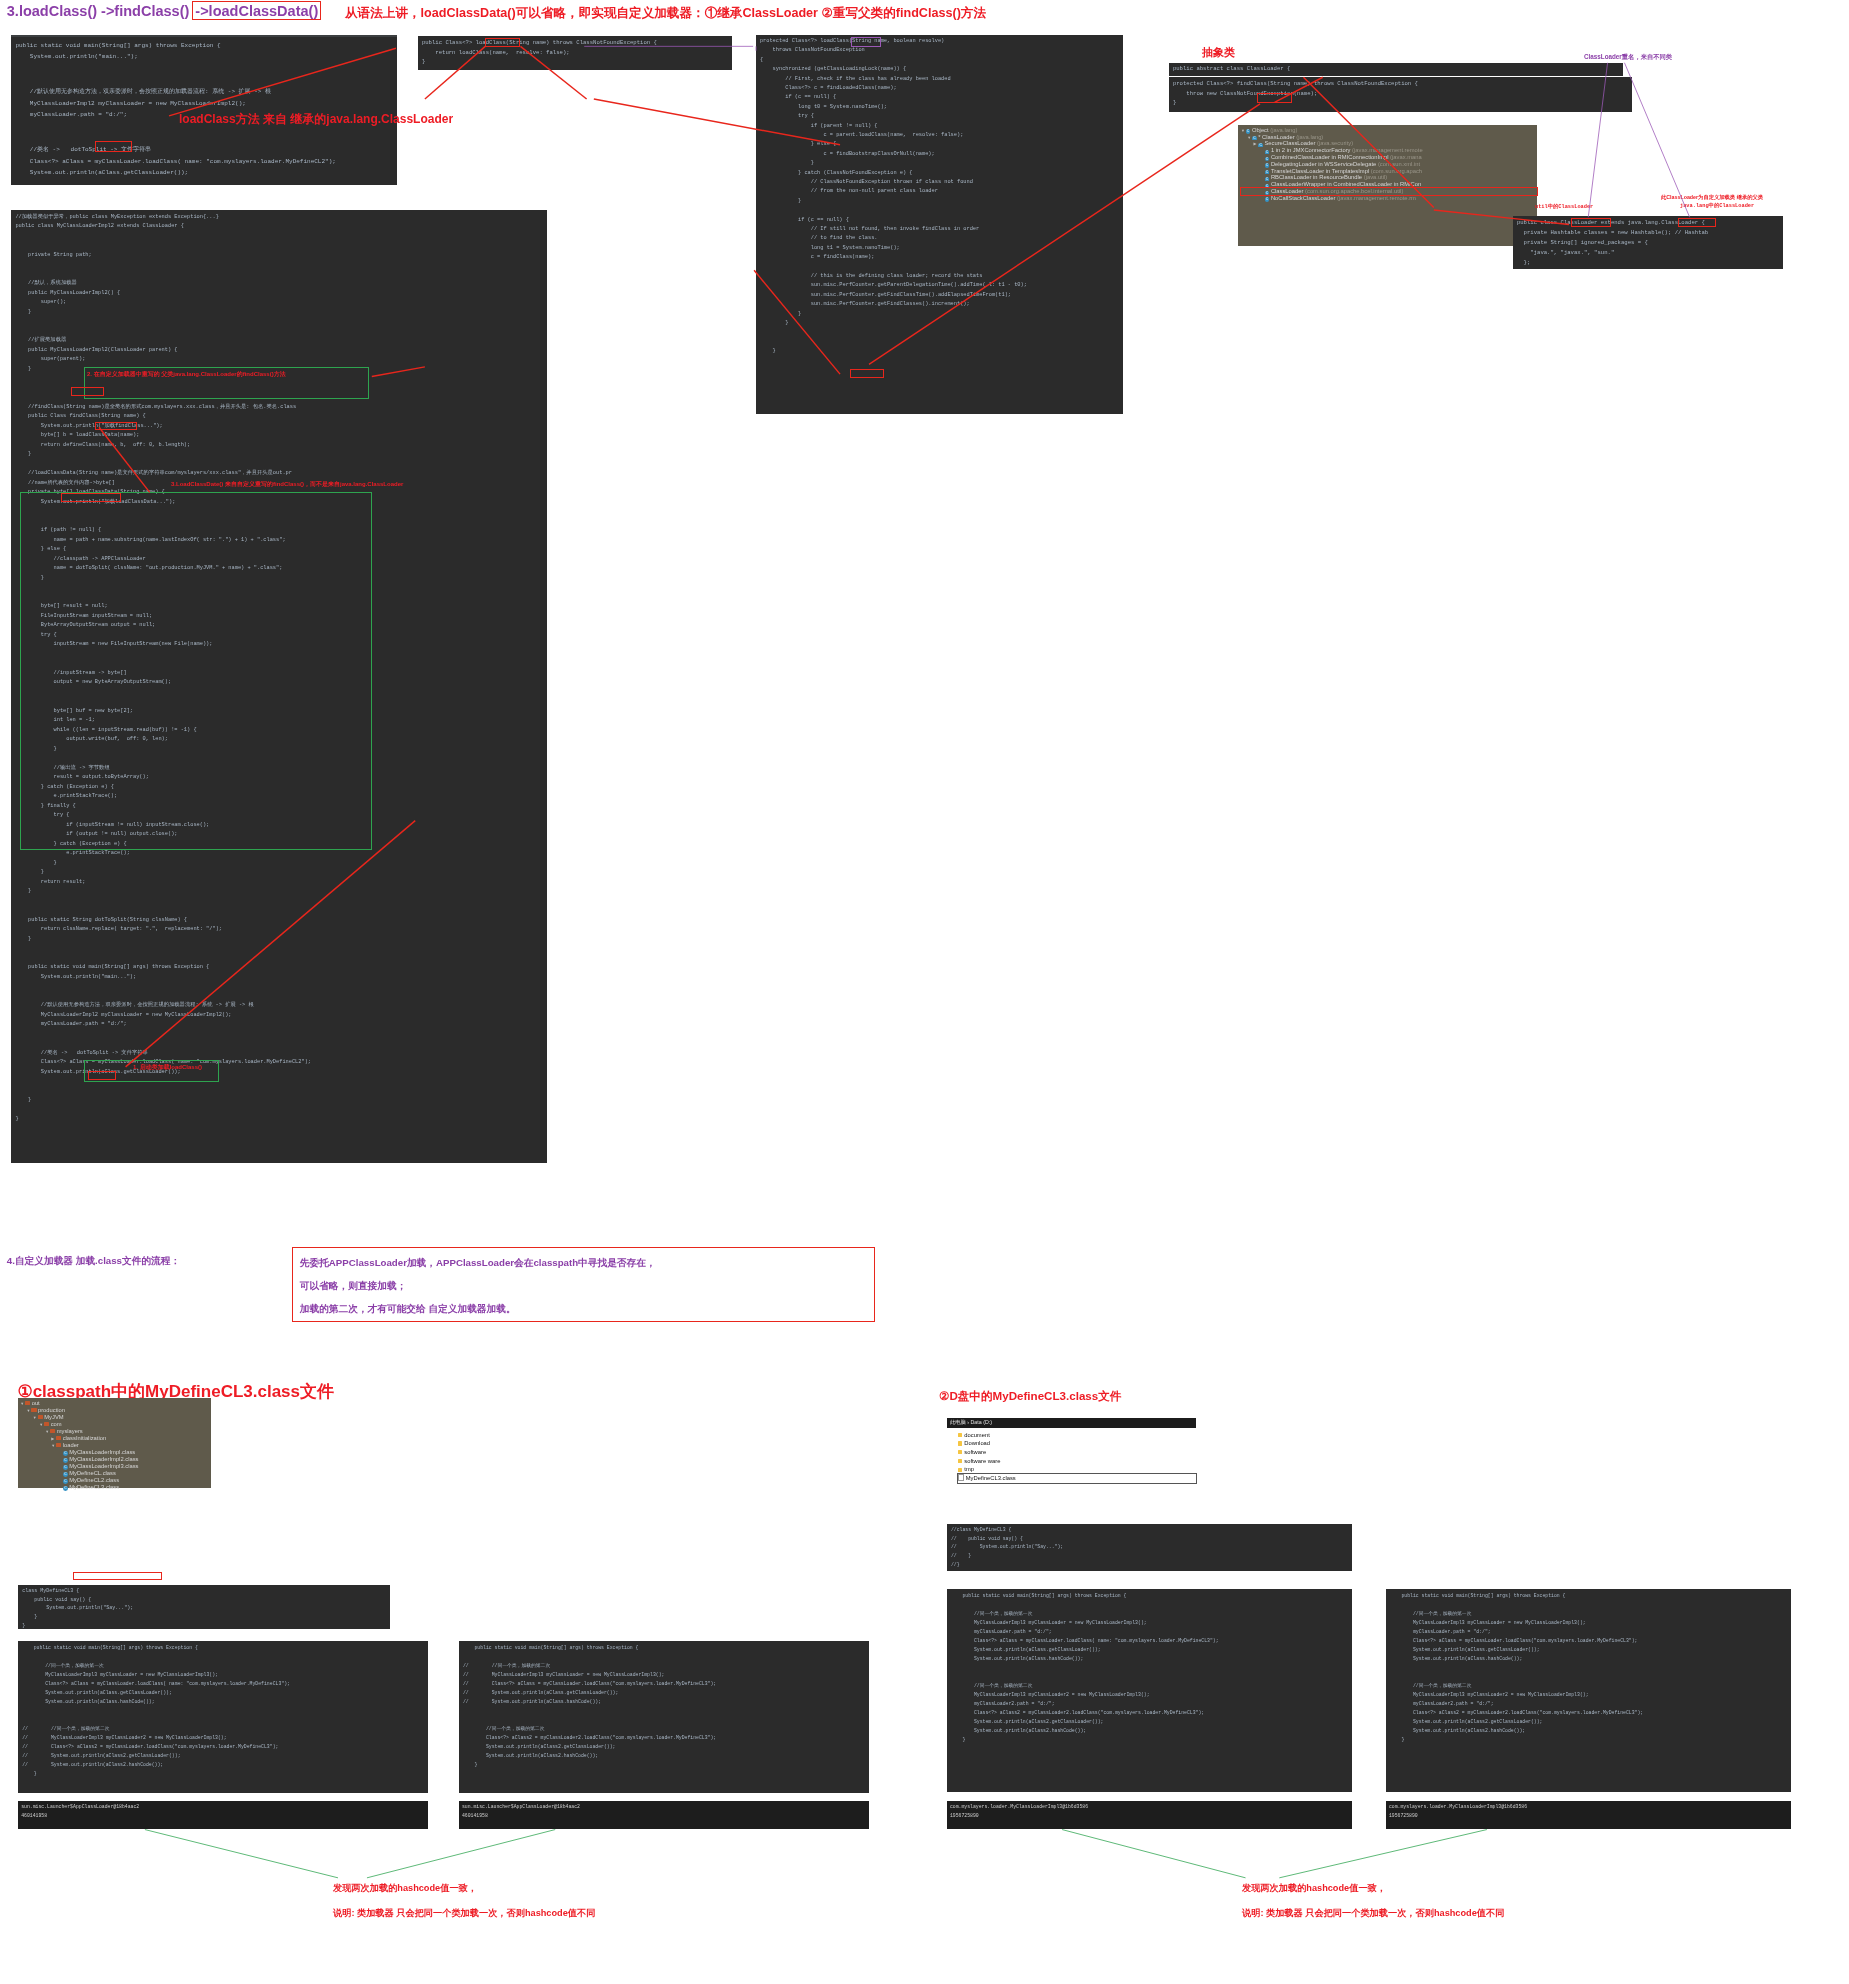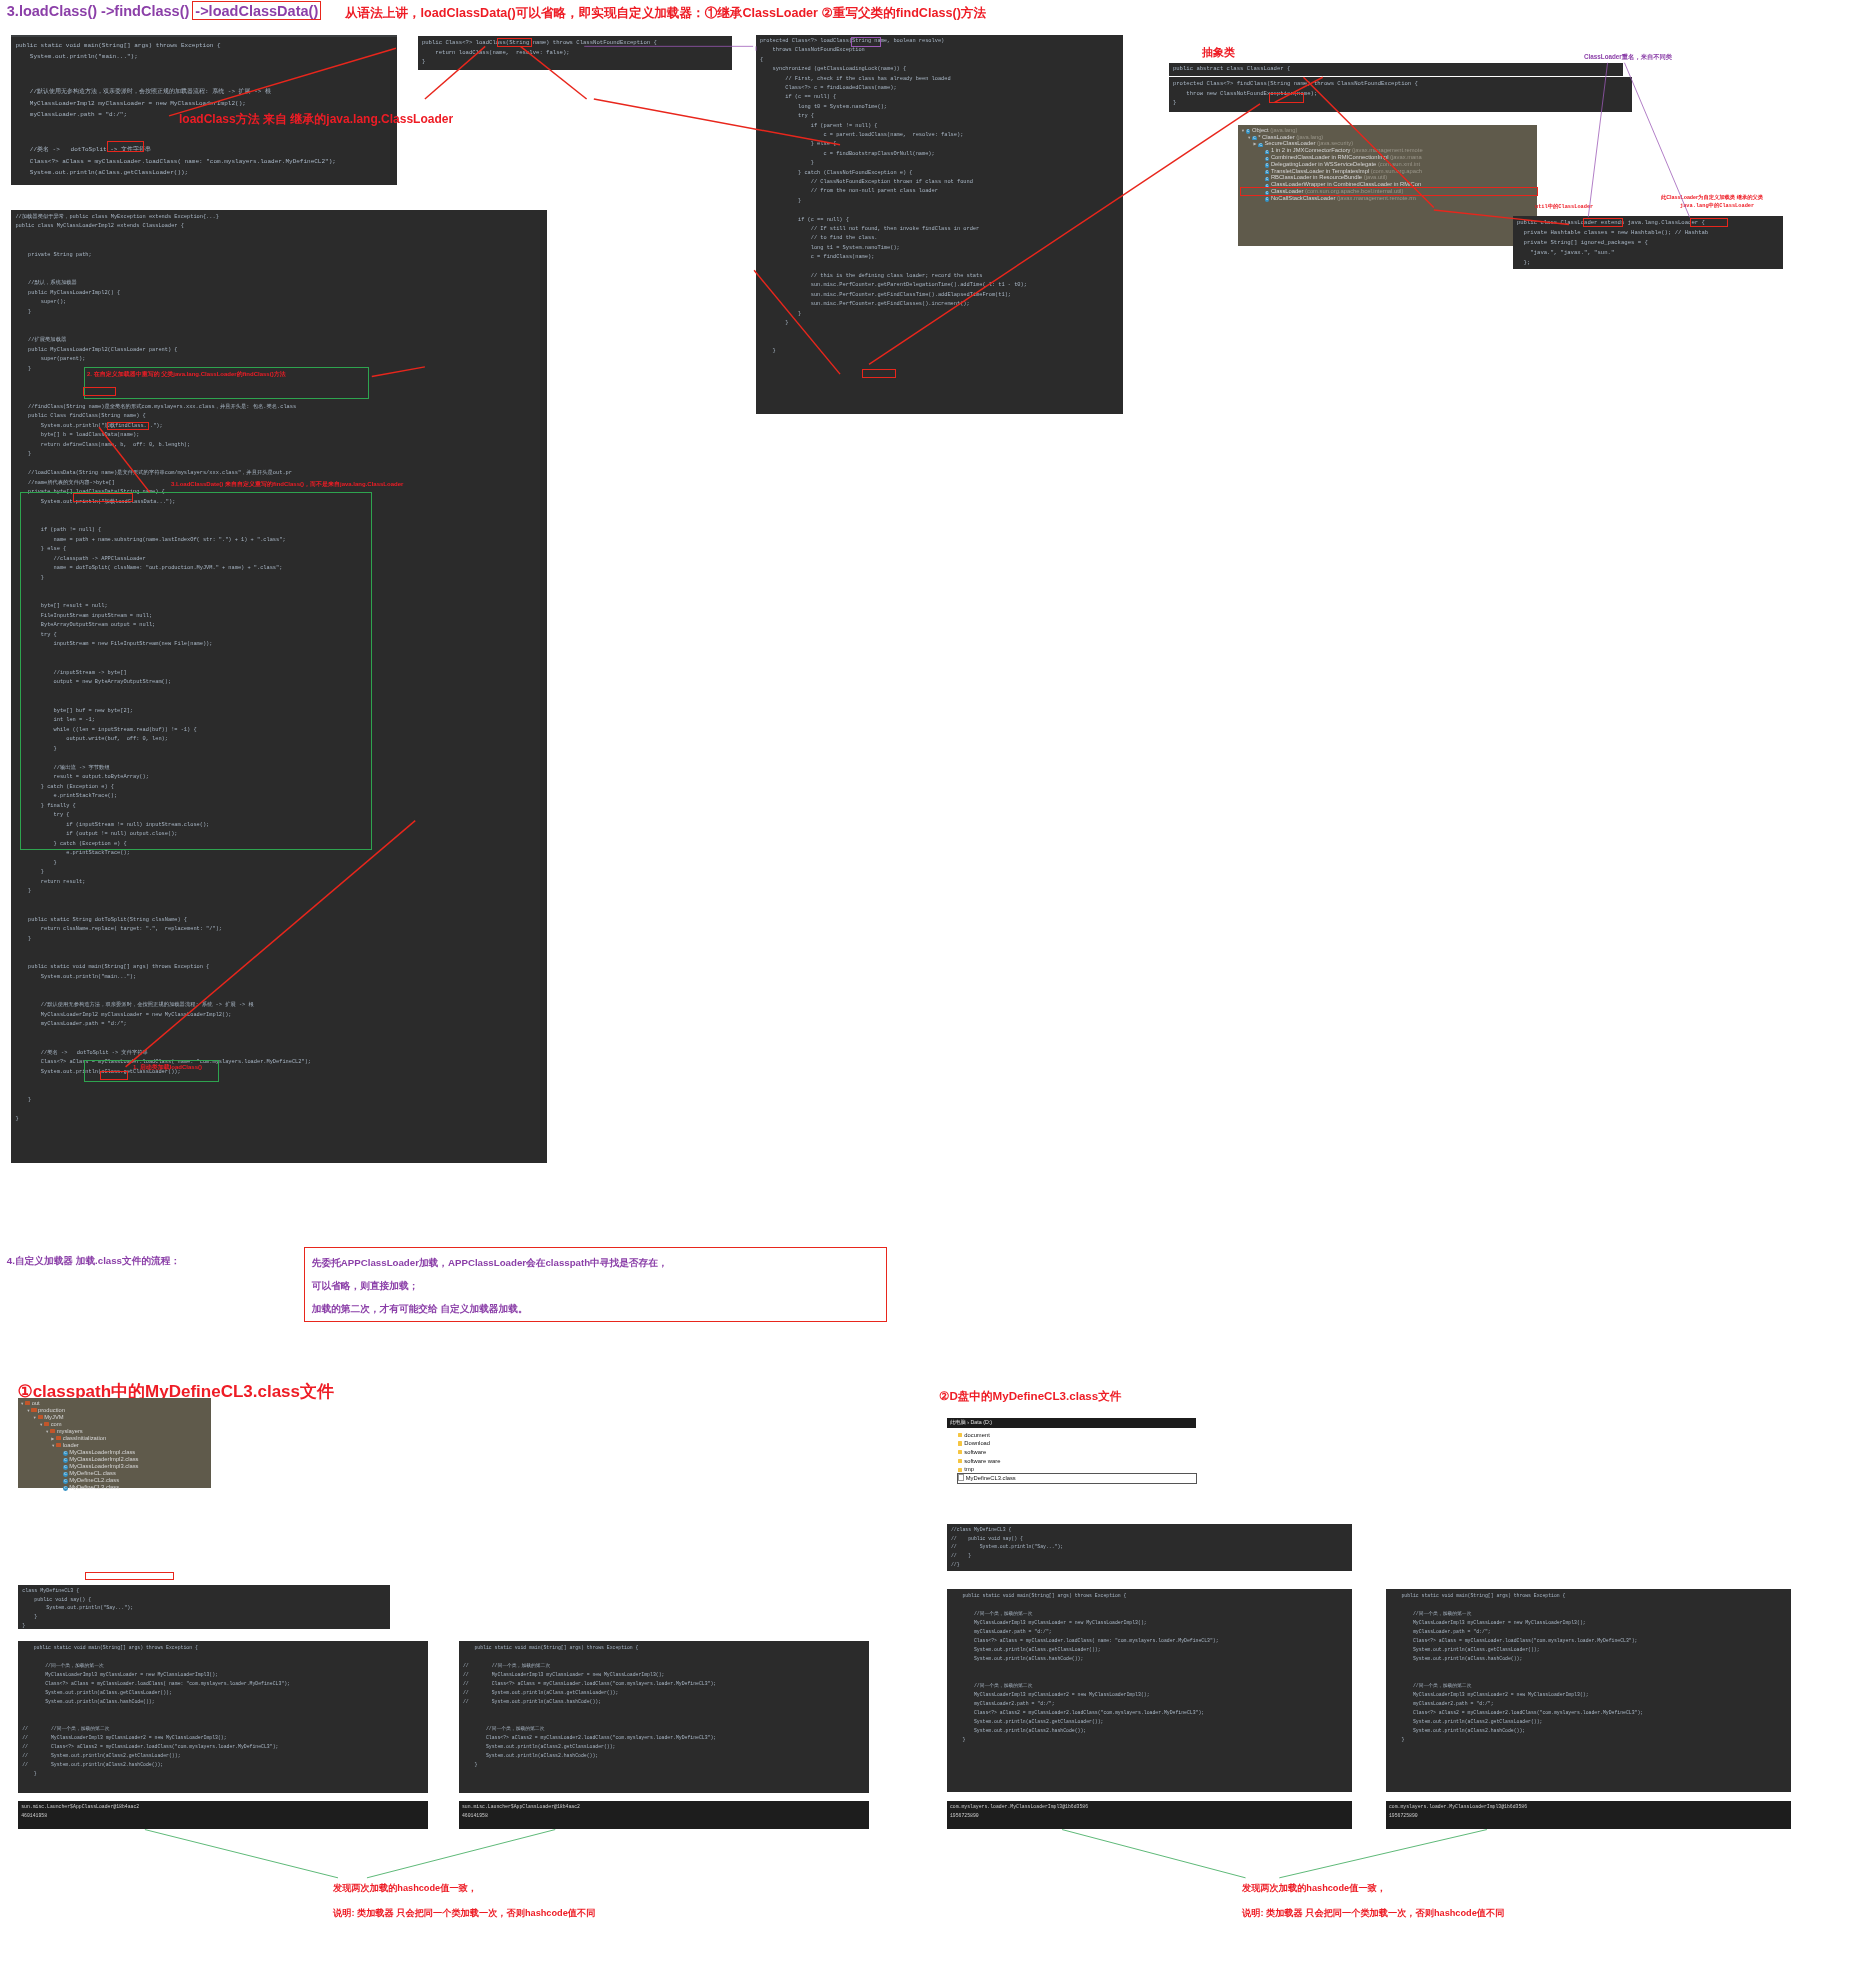--- a/index.html
+++ b/index.html
@@ -4,21 +4,21 @@
 <style>
   html,body{margin:0;padding:0;background:#fff;}
   body{width:1850px;height:1985px;position:relative;font-family:"Liberation Sans",sans-serif;}
   .abs{position:absolute;}
   .code{background:#2b2b2b;color:#a9b7c6;font-family:"Liberation Mono",monospace;
         white-space:pre;overflow:hidden;box-sizing:border-box;}
   .hdr-purple{color:#8b3fa8;font-weight:bold;}
   .hdr-red{color:#ee1c25;font-weight:bold;}
   .note-red{color:#ee1c25;font-weight:bold;font-size:12px;}
   .note-red-s{color:#ee1c25;font-weight:bold;font-size:5.3px;}
-  .boxred{border:1px solid #e8261c;box-sizing:border-box;margin-left:12px;}
+  .boxred{border:1px solid #e8261c;box-sizing:border-box;}
   .boxgreen{border:0.7px solid #2ea44f;box-sizing:border-box;}
   .tree{background:#5f5a4b;color:#d6d6d6;font-size:5.8px;box-sizing:border-box;}
   .tree .row{height:6.8px;line-height:6.8px;white-space:nowrap;overflow:hidden;}
   .tree .pkg{color:#9a968a;}
   .folder{display:inline-block;width:5.3px;height:4.3px;background:#c1562a;border-radius:0.5px;
           vertical-align:-0.5px;margin-right:1.4px;}
   .folder-y{display:inline-block;width:4.8px;height:4.3px;background:#f5c542;border-radius:0.5px;
           vertical-align:-0.5px;margin-right:1.9px;}
   .cls{display:inline-block;width:4.8px;height:4.8px;border-radius:50%;background:#3592c4;
        color:#fff;font-size:3.4px;line-height:4.8px;text-align:center;vertical-align:-0.5px;margin-right:1.4px;}

